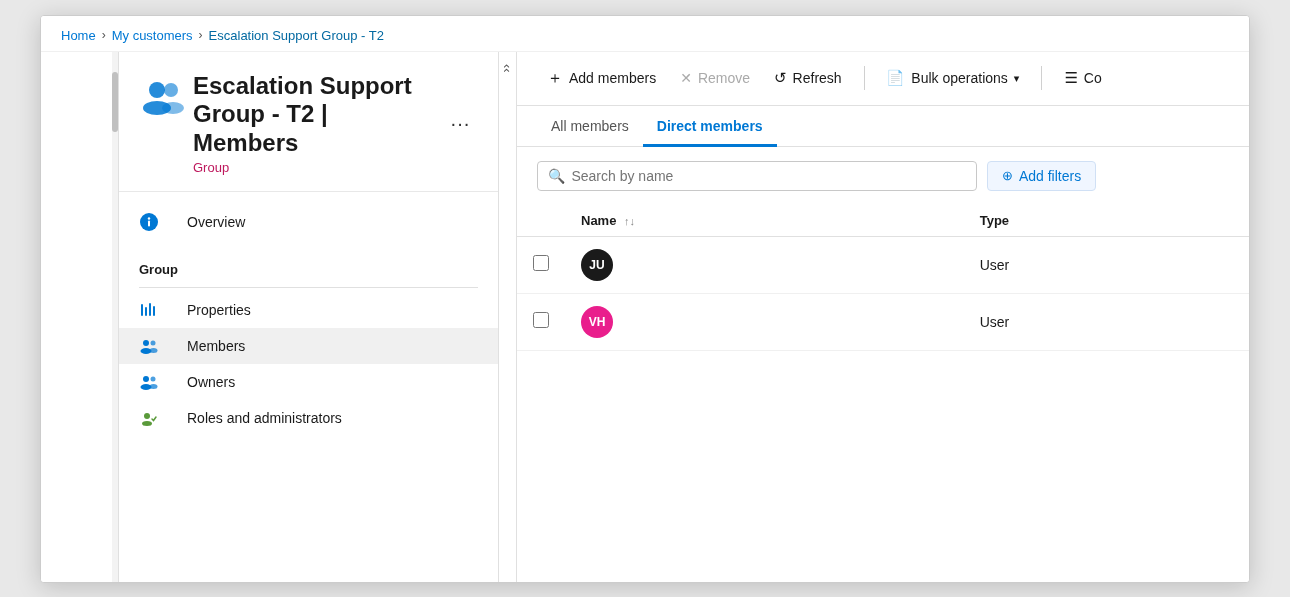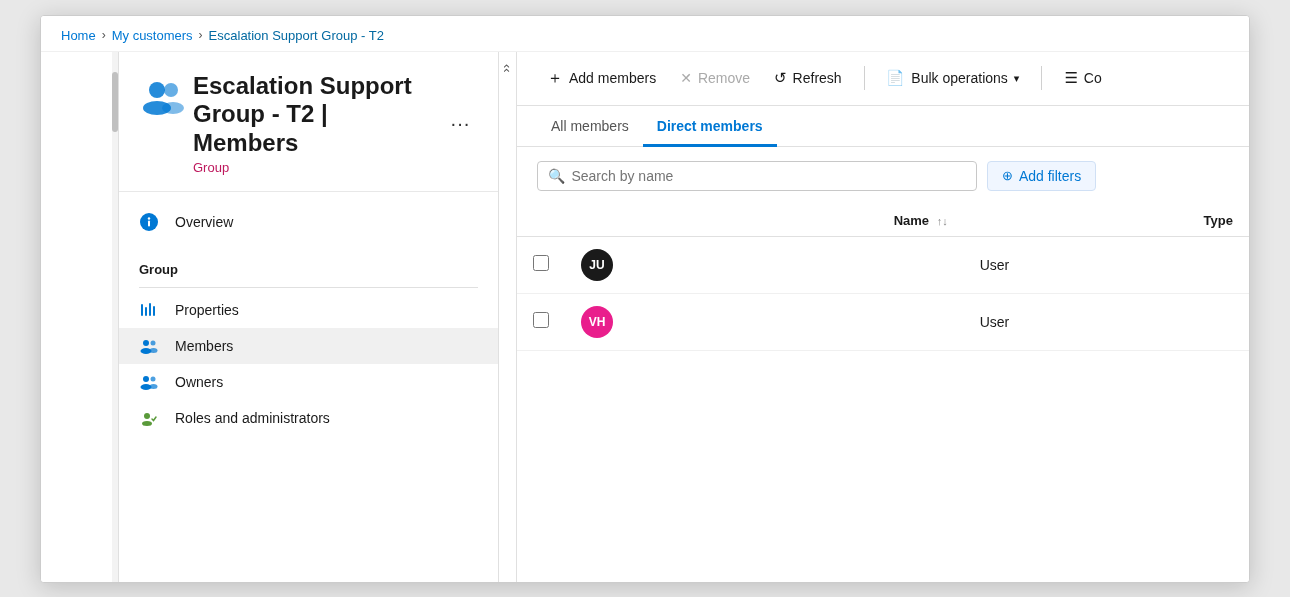--- a/index.html
+++ b/index.html
@@ -122,21 +122,21 @@
       align-self: center;
     }
 
     
     .nav-section {
       padding: 12px 0;
     }
     .nav-item {
       display: flex;
       align-items: center;
-      gap: 16px;
+      gap: 28px;
       padding: 8px 20px;
       cursor: pointer;
       color: #1a1a1a;
       font-size: 14px;
     }
     .nav-item.active { background: #f0f0f0; font-weight: 500; }
     .nav-icon { width: 20px; height: 20px; flex-shrink: 0; }
     .nav-section-label {
       padding: 10px 20px 6px 20px;
       font-size: 13px;
@@ -254,21 +254,21 @@
     
     .table-container {
       flex: 1;
       overflow-y: auto;
     }
     .data-table {
       width: 100%;
       border-collapse: collapse;
     }
     .data-table th {
-      text-align: right;
+      text-align: left;
       padding: 8px 16px;
       font-size: 13px;
       font-weight: 600;
       color: #1a1a1a;
       border-bottom: 1px solid #e0e0e0;
       background: #fff;
       white-space: nowrap;
     }
     .data-table td {
       padding: 12px 16px;

